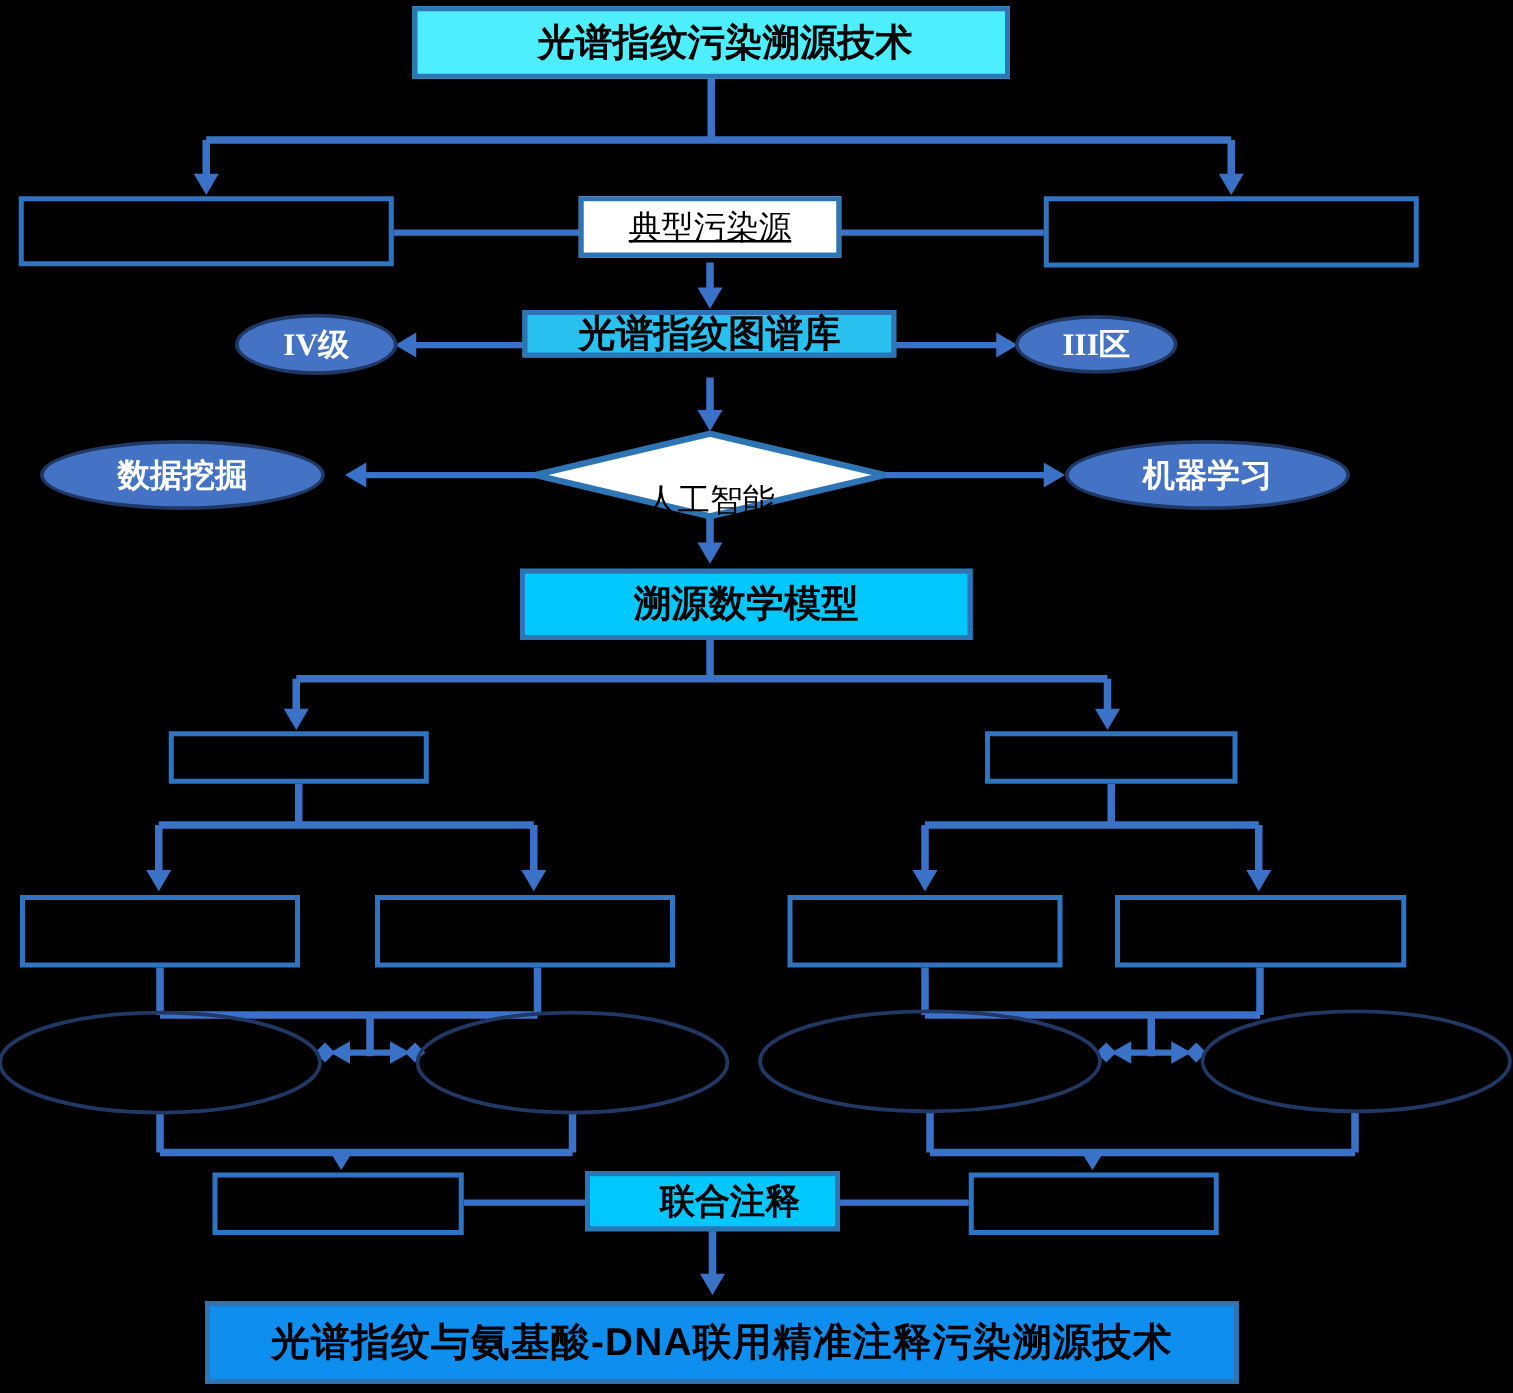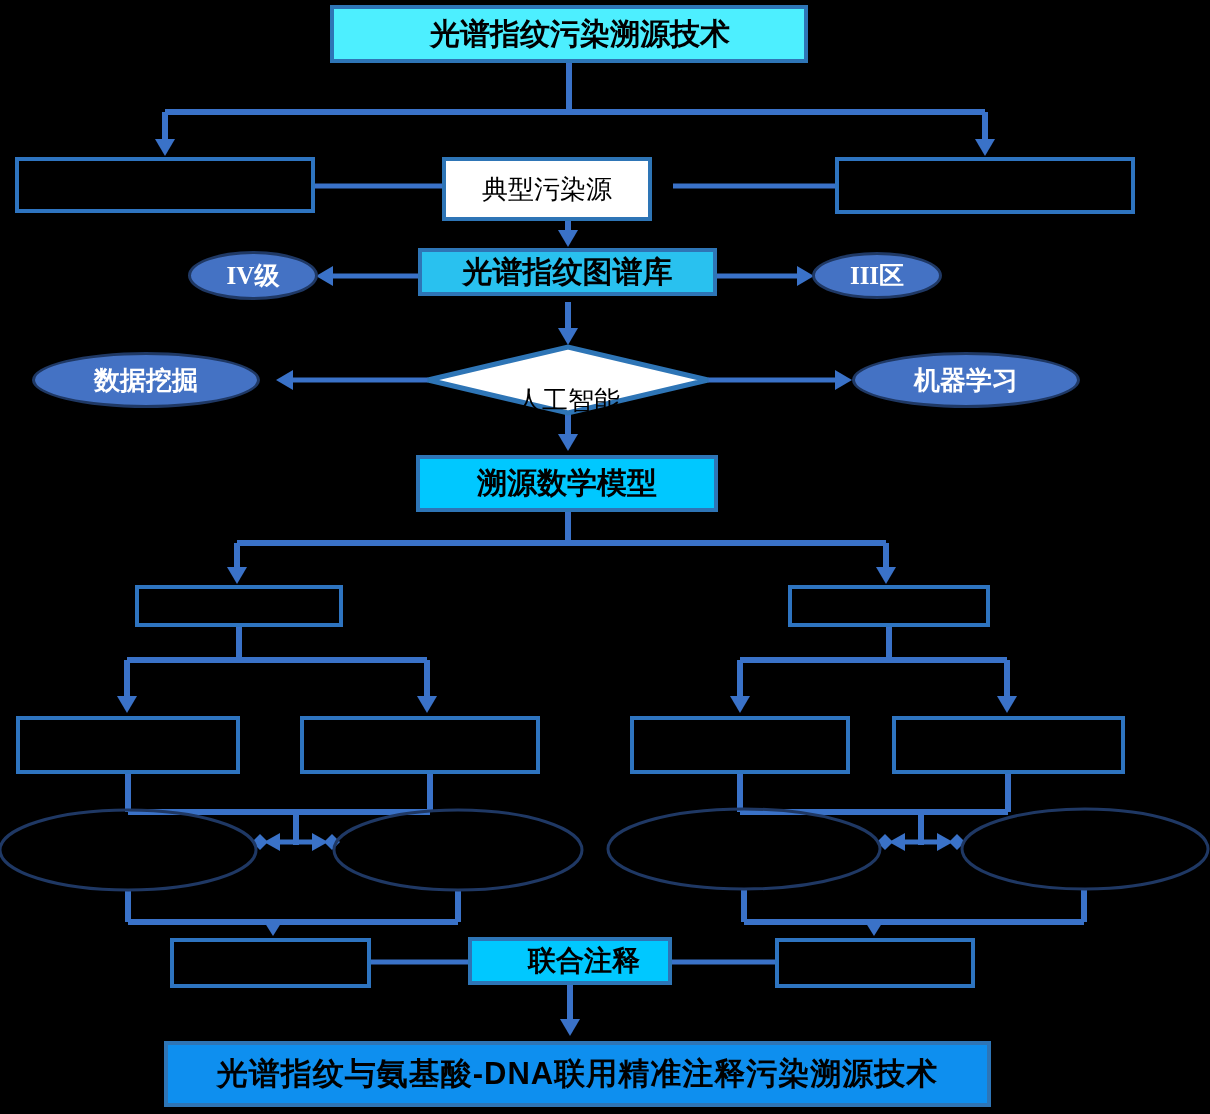--- a/index.html
+++ b/index.html
@@ -77,34 +77,34 @@
     <ellipse cx="128" cy="850" rx="128" ry="40"></ellipse>
     <ellipse cx="458" cy="850" rx="124" ry="40"></ellipse>
     <ellipse cx="744" cy="849" rx="136" ry="40"></ellipse>
     <ellipse cx="1085" cy="849" rx="123" ry="40"></ellipse>
   </g>
 </svg>
 
 <div class="node box cyan-light" style="left:330px;top:5px;width:478px;height:58px;">光谱指纹污染溯源技术</div>
 
 <div class="node empty" style="left:15px;top:157px;width:300px;height:56px;"></div>
-<div class="node box white-box" style="left:442px;top:157px;width:210px;height:64px;">典型污染源</div>
+<div class="node box white-box" style="left:463px;top:157px;width:210px;height:49px;text-decoration:underline;">典型污染源</div>
 <div class="node empty" style="left:835px;top:157px;width:300px;height:57px;"></div>
 
-<div class="node box cyan-mid" style="left:418px;top:248px;width:299px;height:48px;">光谱指纹图谱库</div>
+<div class="node box cyan-mid" style="left:418px;top:248px;width:299px;height:38px;">光谱指纹图谱库</div>
 
 <div class="node ellipse roman" style="left:188px;top:251px;width:130px;height:49px;">IV级</div>
 <div class="node ellipse roman" style="left:812px;top:252px;width:130px;height:47px;">III区</div>
 
 <div class="node diamond-label" style="left:468px;top:382px;width:200px;height:36px;">人工智能</div>
 
 <div class="node ellipse" style="left:32px;top:352px;width:228px;height:56px;">数据挖掘</div>
 <div class="node ellipse" style="left:852px;top:352px;width:228px;height:56px;">机器学习</div>
 
-<div class="node box cyan-bright" style="left:416px;top:455px;width:302px;height:57px;">溯源数学模型</div>
+<div class="node box cyan-bright" style="left:416px;top:455px;width:362px;height:57px;">溯源数学模型</div>
 
 <div class="node empty" style="left:135px;top:585px;width:208px;height:42px;"></div>
 <div class="node empty" style="left:16px;top:716px;width:224px;height:58px;"></div>
 <div class="node empty" style="left:300px;top:716px;width:240px;height:58px;"></div>
 <div class="node empty" style="left:170px;top:938px;width:201px;height:50px;"></div>
 
 <div class="node empty" style="left:788px;top:585px;width:202px;height:42px;"></div>
 <div class="node empty" style="left:630px;top:716px;width:220px;height:58px;"></div>
 <div class="node empty" style="left:892px;top:716px;width:233px;height:58px;"></div>
 <div class="node empty" style="left:775px;top:938px;width:200px;height:50px;"></div>

